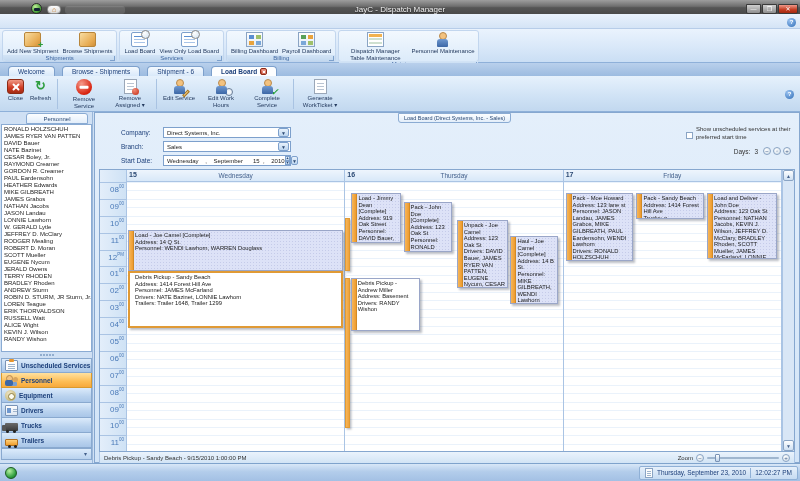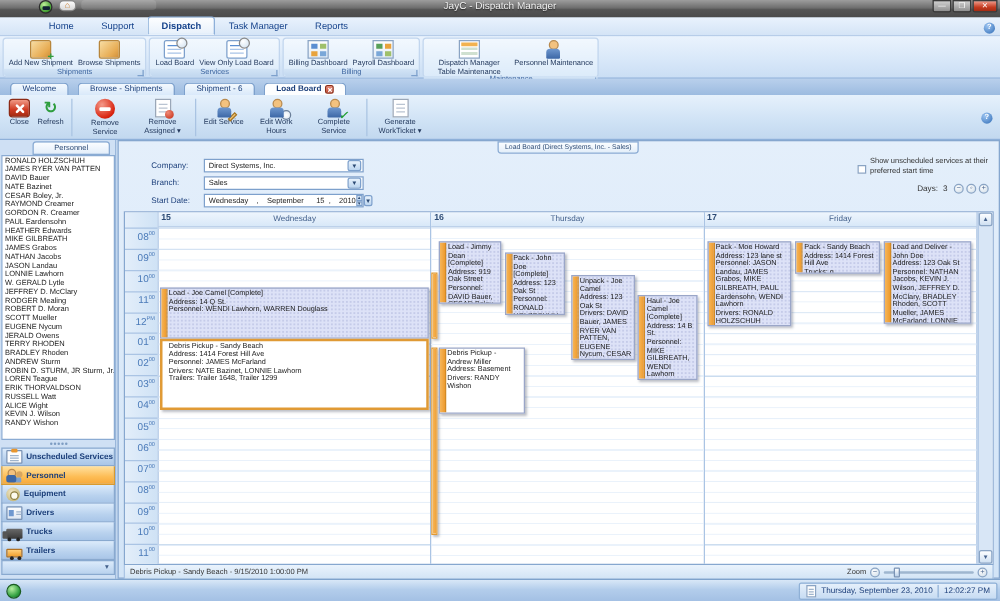--- a/index.html
+++ b/index.html
@@ -2,21 +2,21 @@
 <html><head>
 <meta charset="utf-8">
 <style>
   *{margin:0;padding:0;box-sizing:border-box;}
   html,body{width:800px;height:481px;}
   body{font-family:"Liberation Sans",sans-serif;background:#fff;overflow:hidden;}
   .screen{position:relative;width:800px;height:481px;background:#cfe0f4;overflow:hidden;}
 
   
   .titlebar{position:absolute;top:0;left:0;width:800px;height:14px;
-    background:linear-gradient(#9d9d9d,#6e6e6e 45%,#555 55%,#4a4a4a);display:flex;align-items:flex-start;padding-left:28px;}
+    background:linear-gradient(#9d9d9d,#6e6e6e 45%,#555 55%,#4a4a4a);display:flex;align-items:flex-end;padding-left:28px;}
   .tb-logo{width:11px;height:11px;border-radius:50%;margin-left:3px;
     background:radial-gradient(circle at 35% 30%,#bff09a,#3f9b2f 70%,#1f5f18);border:1px solid #2c2c2c;position:relative;}
   .tb-logo::after{content:"";position:absolute;left:2px;top:4px;width:6px;height:3px;background:#123;border-radius:1px;}
   .tb-home{width:14px;height:9px;margin-left:5px;border-radius:4px;background:linear-gradient(#fdfdfd,#d8d8d8);
     border:1px solid #8a8a8a;color:#c77b2a;font-size:7px;line-height:8px;text-align:center;}
   .tb-ghost{width:60px;height:8px;margin-left:4px;border-radius:3px;background:rgba(255,255,255,.12);}
   .tb-title{position:absolute;left:0;right:0;text-align:center;color:#f2f2f2;font-size:8px;text-shadow:0 1px 1px #222;}
   .tb-ctrls{margin-left:auto;display:flex;gap:1px;margin-right:2px;position:relative;}
   .wbtn{width:15px;height:10px;border-radius:0 0 2px 2px;border:1px solid #3a3a3a;
     background:linear-gradient(#cfcfcf,#8f8f8f);color:#fff;font-size:6px;line-height:8px;text-align:center;}
@@ -218,27 +218,20 @@
     <span class="tb-ghost"></span>
     <span class="tb-title">JayC - Dispatch Manager</span>
     <span class="tb-ctrls">
       <span class="wbtn">—</span>
       <span class="wbtn">❐</span>
       <span class="wbtn close">✕</span>
     </span>
   </div>
 
   <div class="tabsrow">
-    <span style="display:flex;">
-        <span class="rtab">Home</span>
-        <span class="rtab">Support</span>
-        <span class="rtab active">Dispatch</span>
-        <span class="rtab">Task Manager</span>
-        <span class="rtab">Reports</span>
-      </span>
     <span class="help-badge">?</span>
   </div>
 
   <div class="ribbon">
       <div class="rgroup">
         <div class="rbtns">
           <div class="rbtn">
             <span class="ic ic-box plus"></span>
             <span class="rbl">Add New Shipment</span>
           </div>

